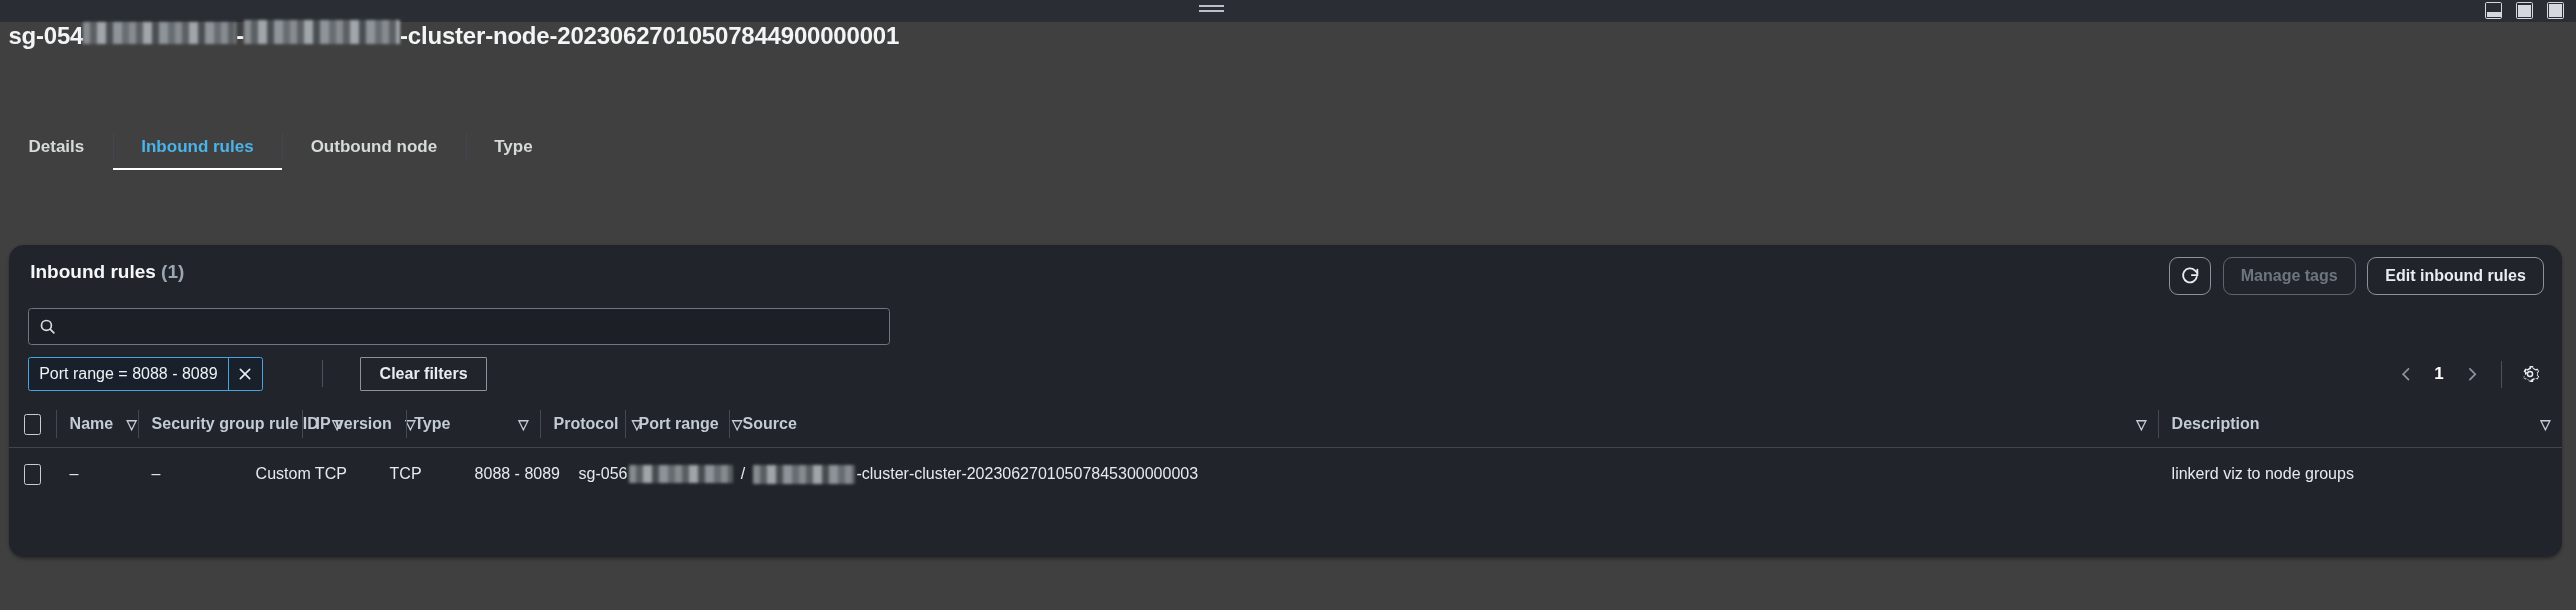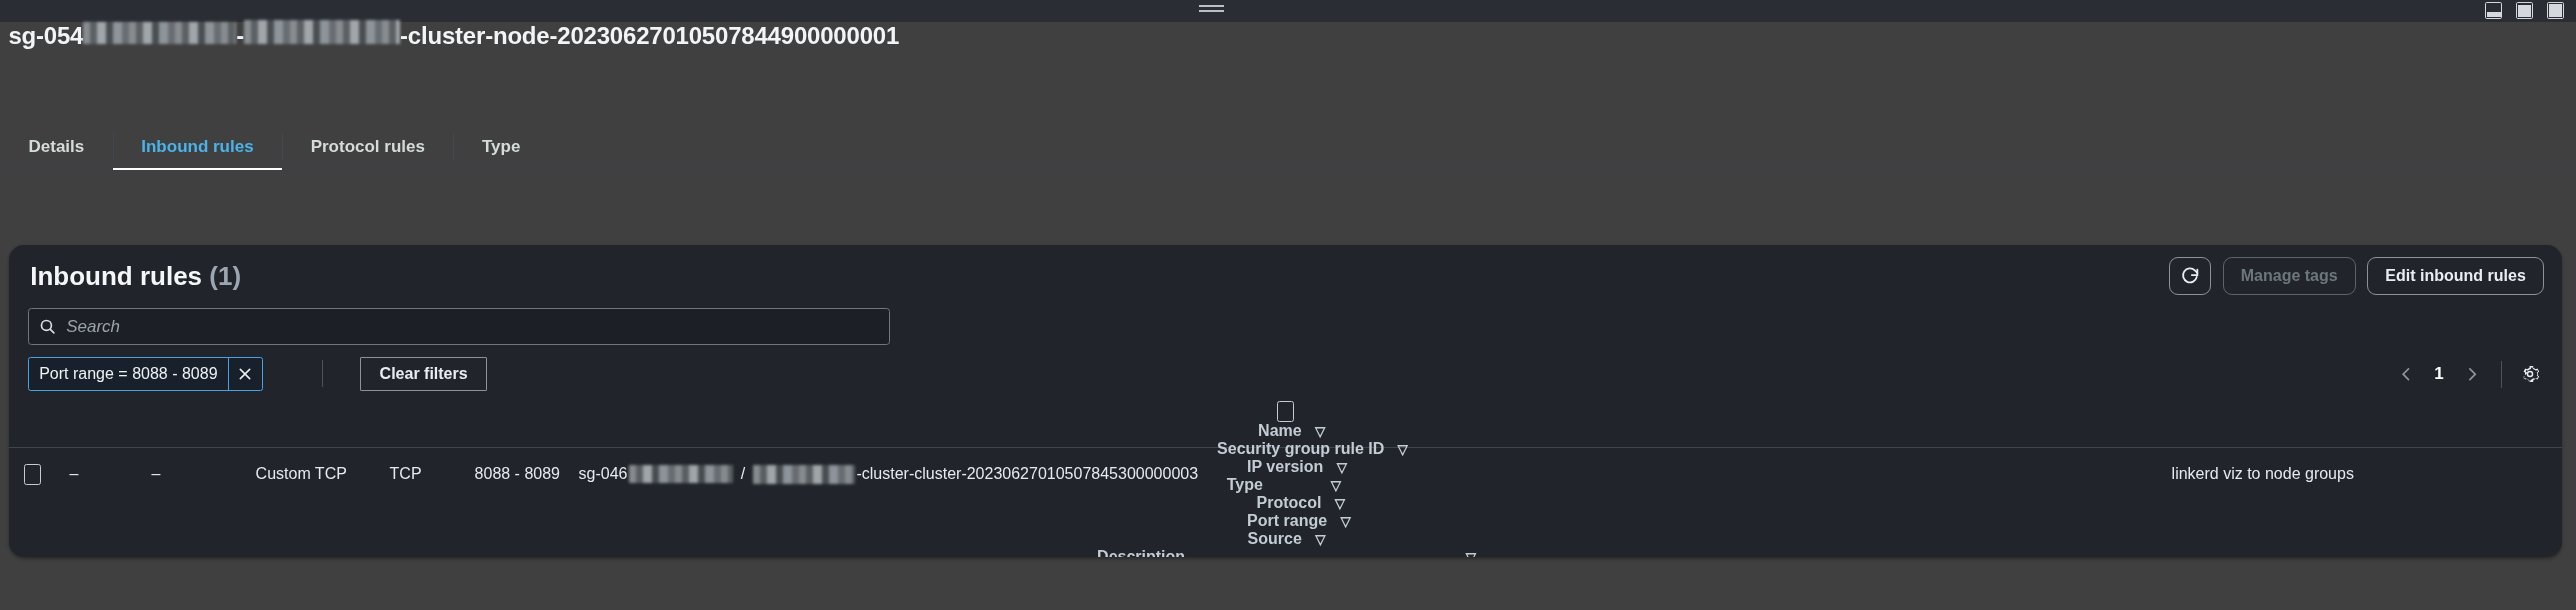--- a/index.html
+++ b/index.html
@@ -95,21 +95,21 @@
     position: absolute; left: 9.2px; top: 245px; width: 2553px; height: 312px;
     background: #21252b; border-radius: 15px;
     box-shadow: 0 1.7px 3.4px rgba(0,0,0,0.35);
     overflow: hidden;
   }
   .card-head {
     position: relative; height: 60px;
   }
   .card-title {
     position: absolute; left: 21px; top: 16px;
-    font-size: 26px; font-weight: bold; color: #f4f6f7; white-space: nowrap;
+    font-size: 19px; font-weight: bold; color: #f4f6f7; white-space: nowrap;
   }
   .card-title .count { color: #9aa7b2; font-weight: bold; }
   .head-actions {
     position: absolute; right: 18.4px; top: 11.7px; display: flex; align-items: center; gap: 11.7px;
   }
   .btn {
     height: 38px; border: 0.8px solid #8b9299; border-radius: 9px;
     background: transparent; color: #e9edf1;
     font-size: 16px; font-weight: bold; font-family: "Liberation Sans", sans-serif;
     padding: 0 17px; display: flex; align-items: center; justify-content: center;
@@ -174,21 +174,20 @@
     color: #ffffff; font-size: 17px; font-weight: bold; cursor: pointer;
   }
   .pg-sep { width: 0.8px; height: 27px; background: #4b525a; margin: 0 11.7px; }
   .gear-btn { width: 34px; height: 34px; display: flex; align-items: center; justify-content: center; cursor: pointer; }
 
   
   .table { width: 100%; }
   .thead {
     display: flex; align-items: center; height: 47px;
     border-bottom: 0.8px solid #3f454d;
-    flex-direction: column;
   }
   .tbody-row {
     display: flex; align-items: center; height: 52px;
   }
   .cell { display: flex; align-items: center; height: 100%; padding-left: 13.4px; position: relative; }
   .th { font-size: 16px; font-weight: bold; color: #c3ccd4; white-space: nowrap; justify-content: space-between; padding-right: 11.7px; }
   .th .sort { color: #c3ccd4; font-size: 13.4px; margin-left: 13.4px; flex: none; }
   .th.divider::before {
     content: ""; position: absolute; left: 0; top: 9.2px; bottom: 9.2px; width: 0.8px; background: #424953;
   }
@@ -250,21 +249,21 @@
 
   <div class="tabs">
     <div class="tabs-inner">
       <div class="tab">
         <span>Details</span>
       </div>
       <div class="tab active">
         <span>Inbound rules</span>
       </div>
       <div class="tab">
-        <span>Protocol rules</span>
+        <span>Outbound node</span>
       </div>
       <div class="tab">
         <span>Type</span>
       </div>
     </div>
     <div class="tabs-underline"></div>
   </div>
 
   <div class="card">
 
@@ -288,21 +287,20 @@
         </button>
       </div>
     </div>
 
     <div class="search-row">
       <div class="search-box">
         <svg class="search-ico" viewBox="0 0 24 24" fill="none" stroke="#d6dce1" stroke-width="2.4" stroke-linecap="round">
           <circle cx="10.5" cy="10.5" r="7"></circle>
           <path d="M16 16l5 5"></path>
         </svg>
-        <input class="search-input" type="text" placeholder="Search" style="">
       </div>
     </div>
 
     <div class="chip-row">
       <div class="chip">
         <span class="chip-label">Port range = 8088 - 8089</span>
         <span class="chip-x">
           <svg viewBox="0 0 24 24" stroke="#e9eef2" stroke-width="2.4" stroke-linecap="round">
             <path d="M5 5l14 14M19 5L5 19"></path>
           </svg>
@@ -379,21 +377,21 @@
         <div class="cell cb-cell">
           <div class="checkbox"></div>
         </div>
         <div class="cell td c-name">–</div>
         <div class="cell td c-ipver">–</div>
         <div class="cell td c-type">Custom TCP</div>
         <div class="cell td c-proto">TCP</div>
         <div class="cell td c-port">8088 - 8089</div>
         <div class="cell td c-source">
           <span class="src-wrap">
-            <span>sg-046</span>
+            <span>sg-056</span>
             <span class="redact r-src1"></span>
             <span class="src-slash">/</span>
             <span class="redact r-src2"></span>
             <span>-cluster-cluster-20230627010507845300000003</span>
           </span>
         </div>
         <div class="cell td c-desc">linkerd viz to node groups</div>
       </div>
 
     </div>

